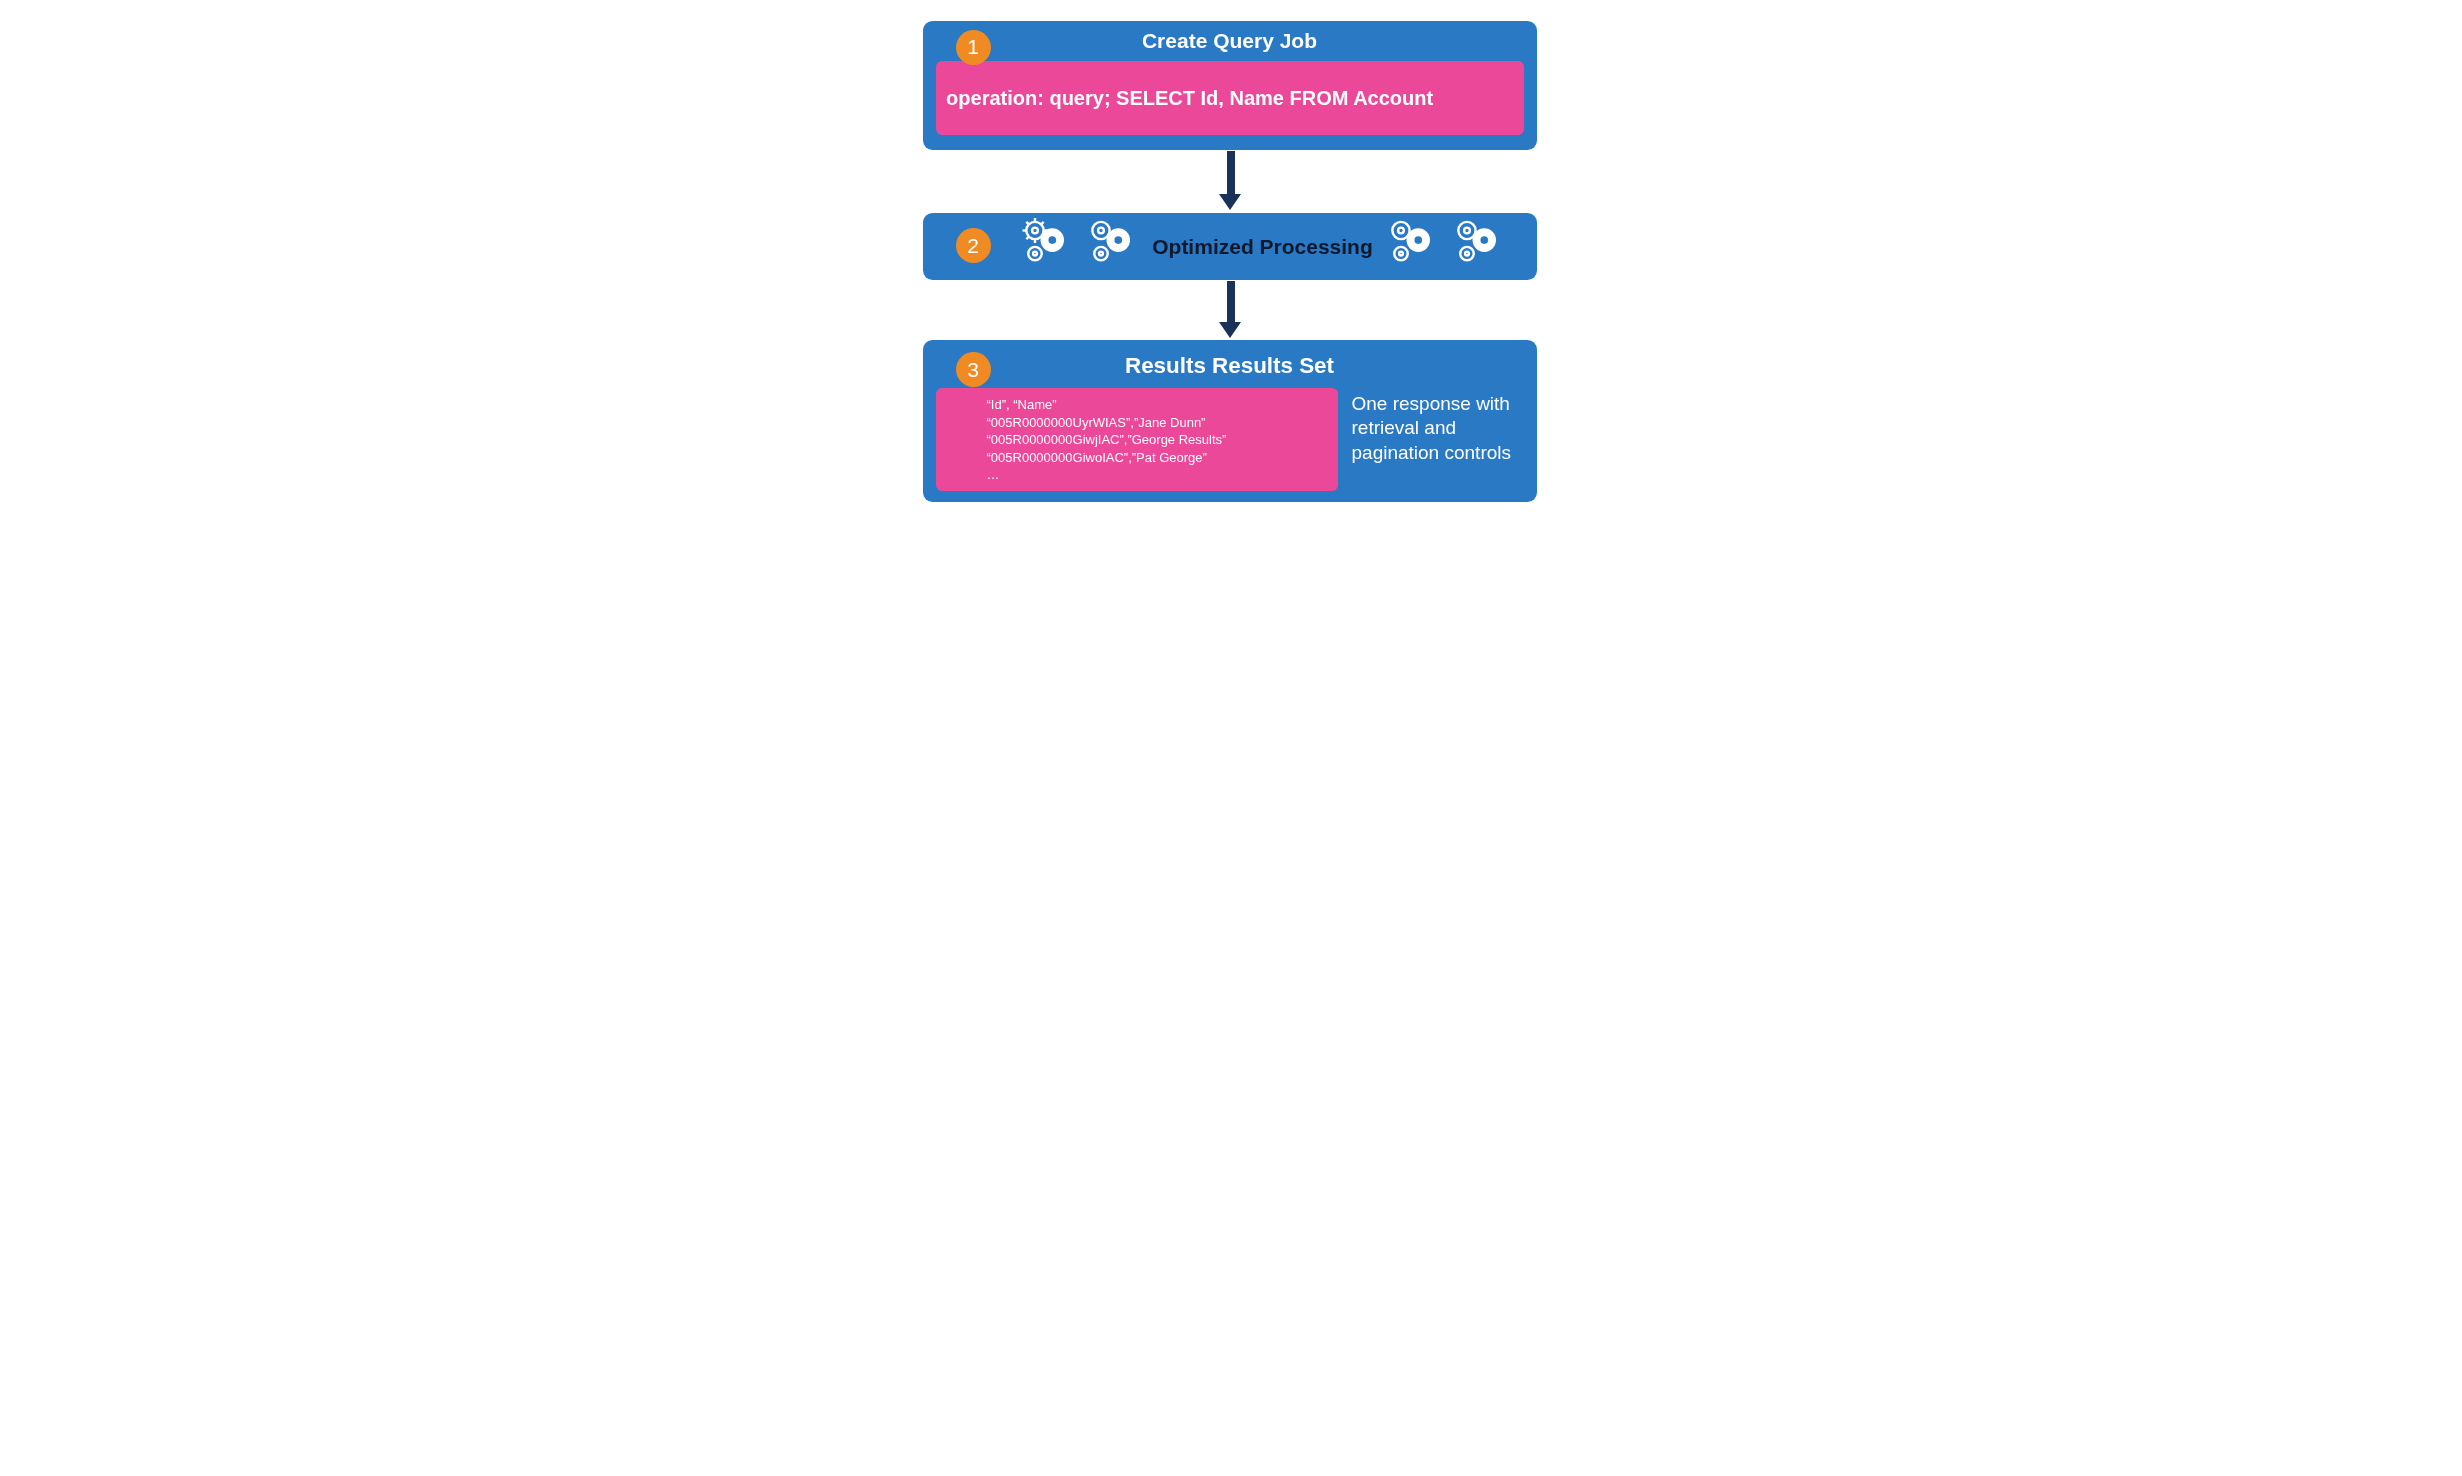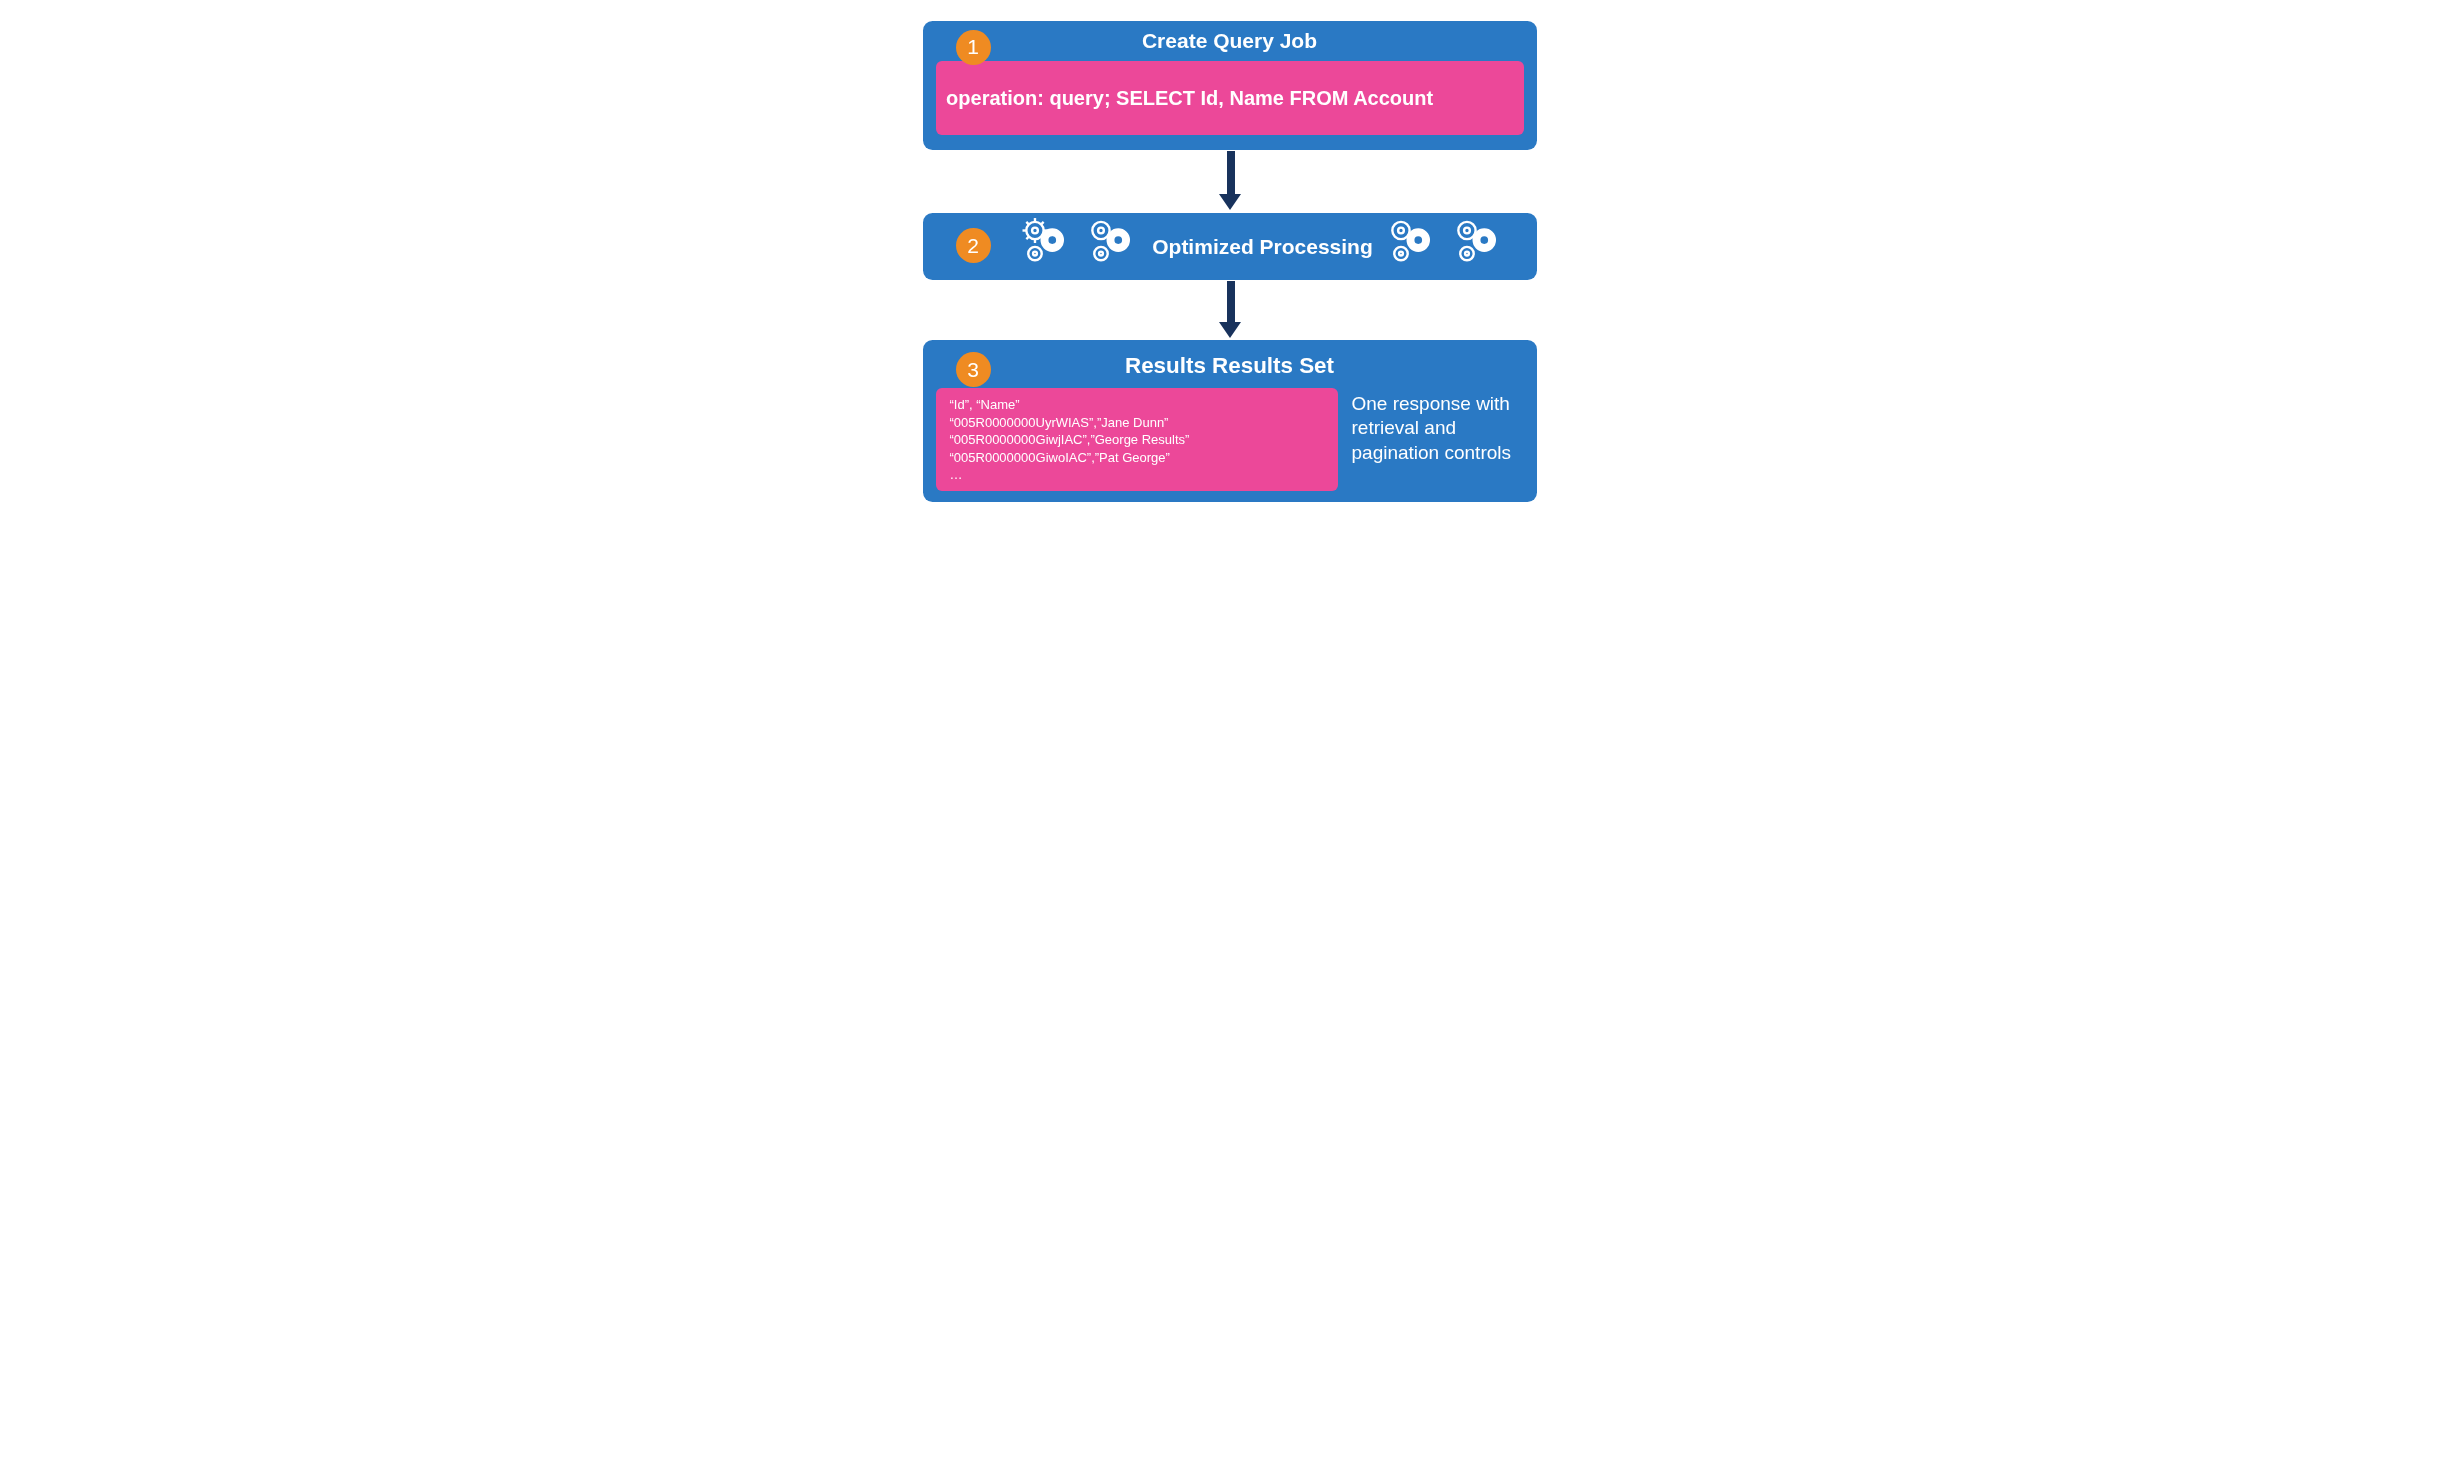--- a/index.html
+++ b/index.html
@@ -46,31 +46,31 @@
   }
   
   #p1 { left: 123px; top: 21px; width: 614px; height: 129px; }
   #p1 .title { font-size: 21px; padding-top: 8.3px; }
   #b1 { left: 156px; top: 29.5px; }
   #inner1 { left: 136px; top: 61px; width: 588px; height: 74px; display:flex; align-items:center; }
   #inner1 .code { font-size: 20px; font-weight: 600; padding-left: 10.6px; white-space: nowrap; }
 
   
   #p2 { left: 123px; top: 213px; width: 614px; height: 67px; display:flex; align-items:center; justify-content:center; gap: 13px; }
-  #p2 .title2 { color:#ffffff; font-size: 21px; font-weight: 600; }
+  #p2 .title2 { color:#0f172a; font-size: 21px; font-weight: 600; }
   #b2 { left: 156px; top: 228px; }
   .gears-cluster { width: 53px; height: 48px; position: relative; }
   .gears-cluster svg { position:absolute; left:0; top:-3.5px; width:100%; height:100%; overflow: visible; }
 
   
   #p3 { left: 123px; top: 340px; width: 614px; height: 162px; }
   #p3 .title { font-size: 22.4px; padding-top: 13px; }
   #b3 { left: 156px; top: 352px; }
   #inner3 { left: 136px; top: 388px; width: 402px; height: 103px; padding: 8.3px 14px; box-sizing: border-box; }
-  #inner3 .line { font-size: 13px; font-weight: 400; line-height: 1.35; color: #ffffff; }
+  #inner3 .line { font-size: 13px; font-weight: 400; line-height: 1.35; color: #ffffff; margin-left: 37px; }
   #note3 { position:absolute; left: 552px; top: 384px; width: 177px; color:#ffffff; font-size: 19px; font-weight: 400; line-height: 1.28; margin-top: 8px; }
 
   
   .arrow {
     position: absolute;
     left: 427px;
     width: 8.3px;
     background: #18325c;
   }
   .arrow::after {

